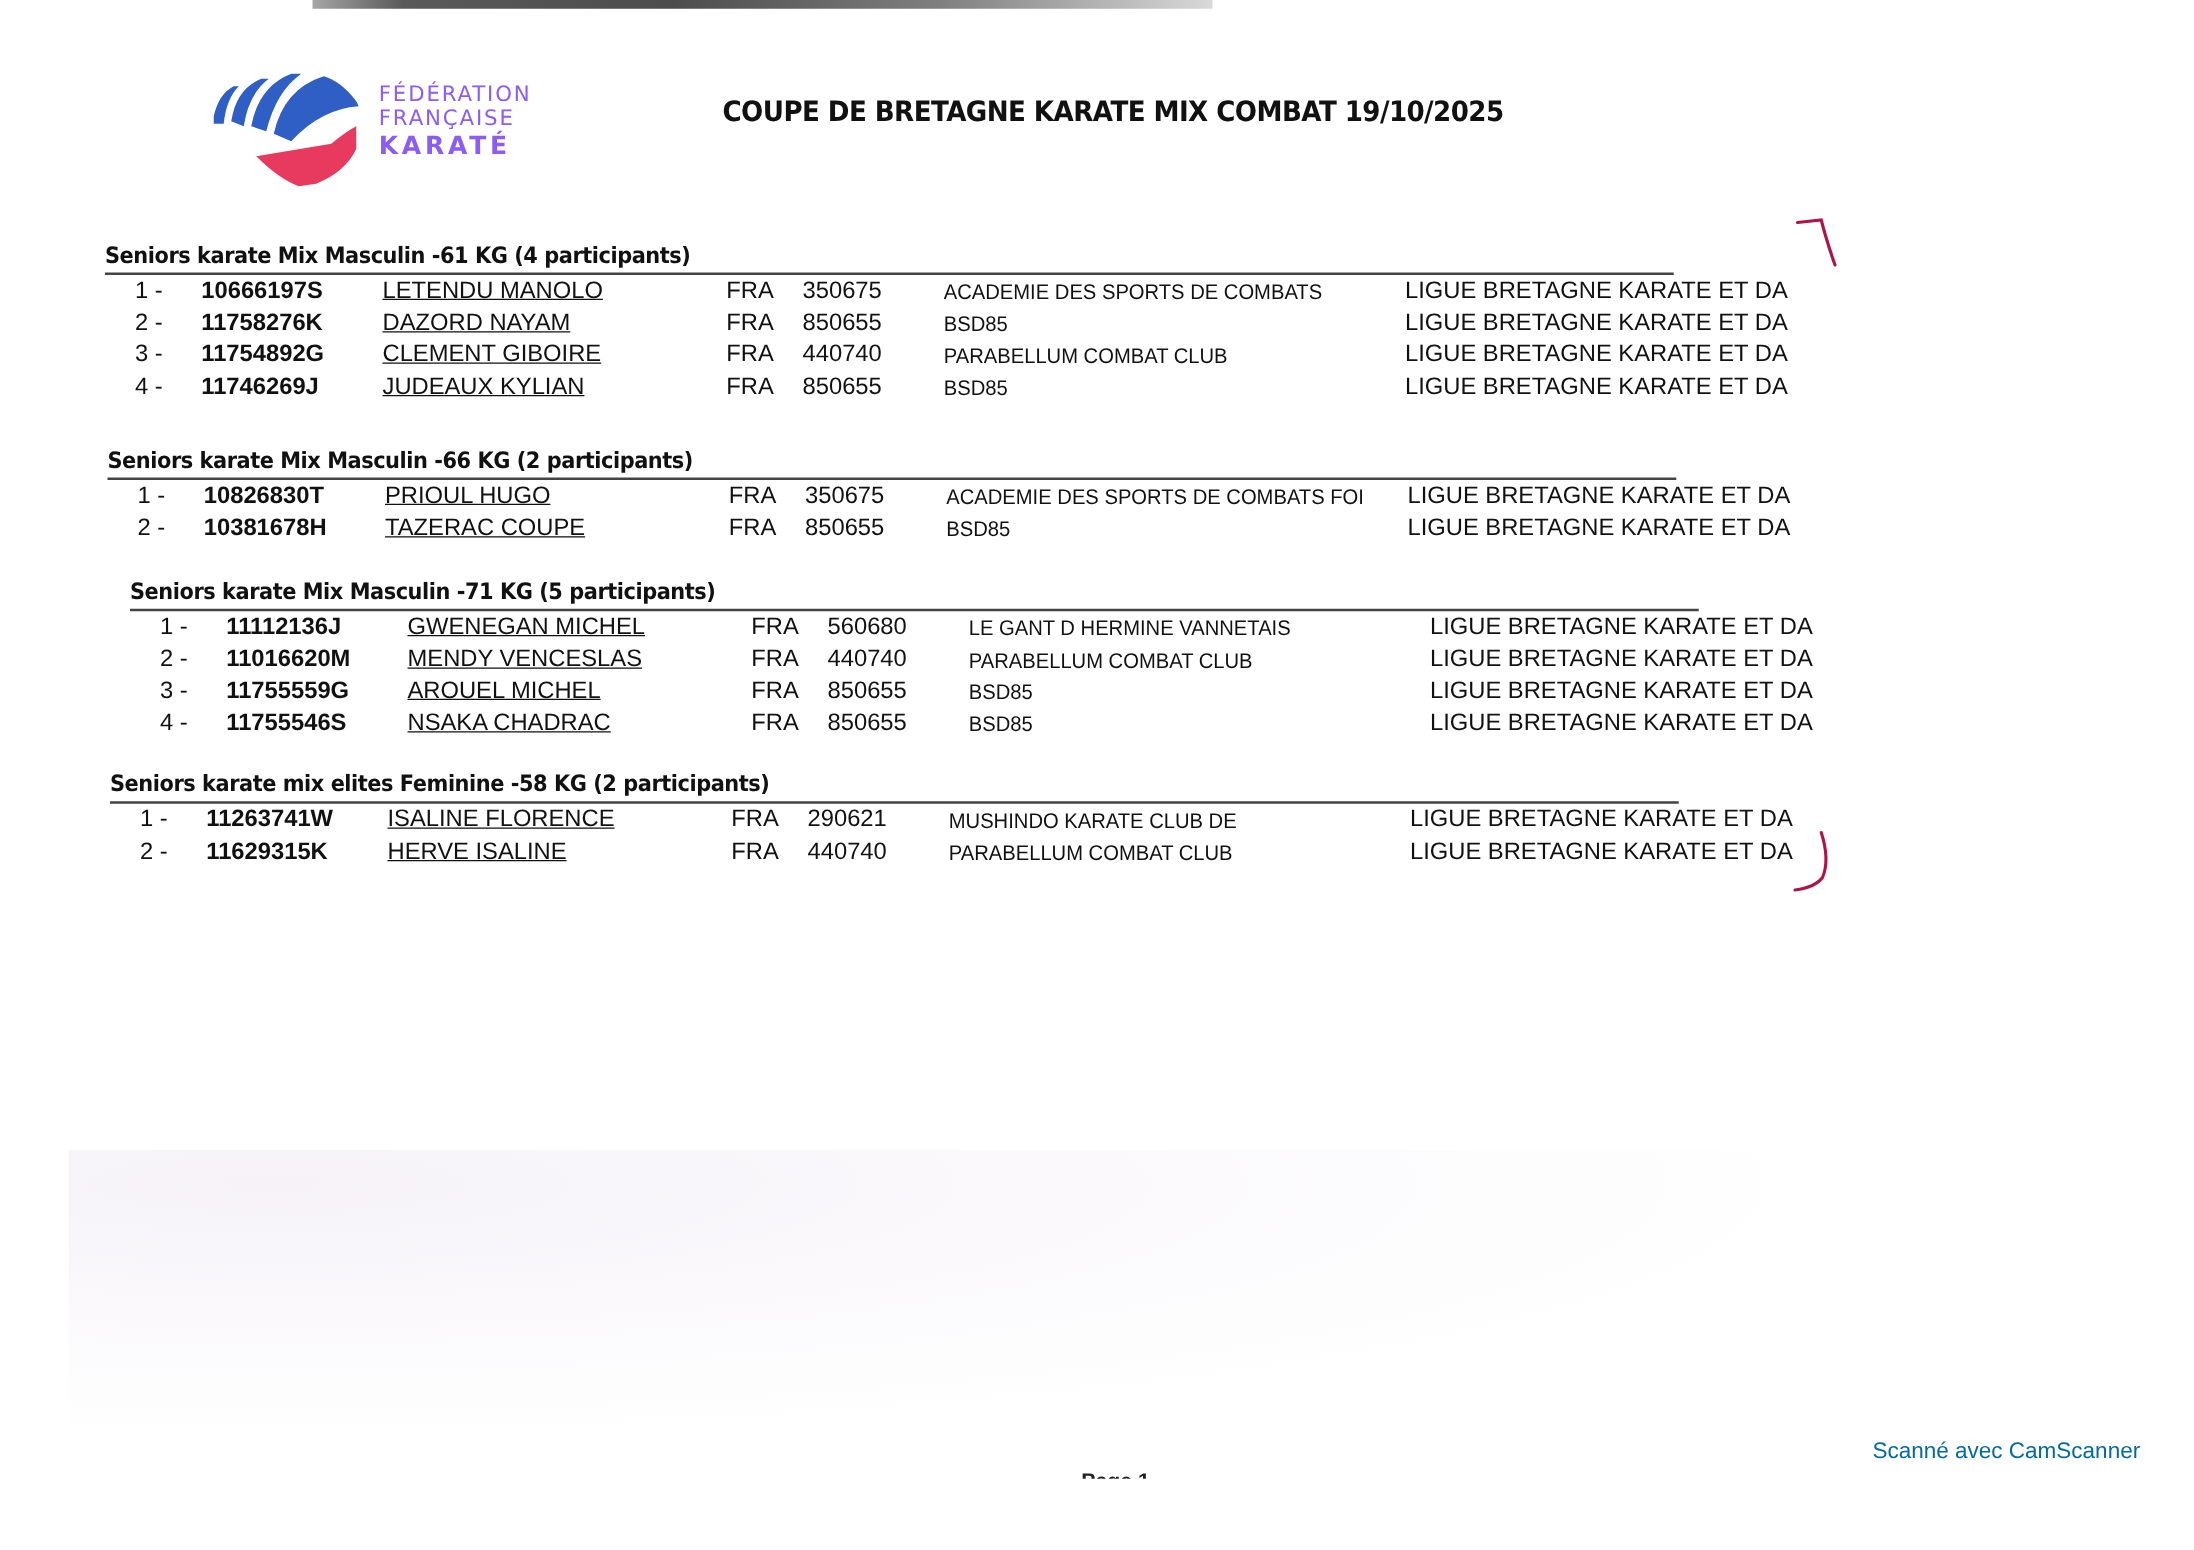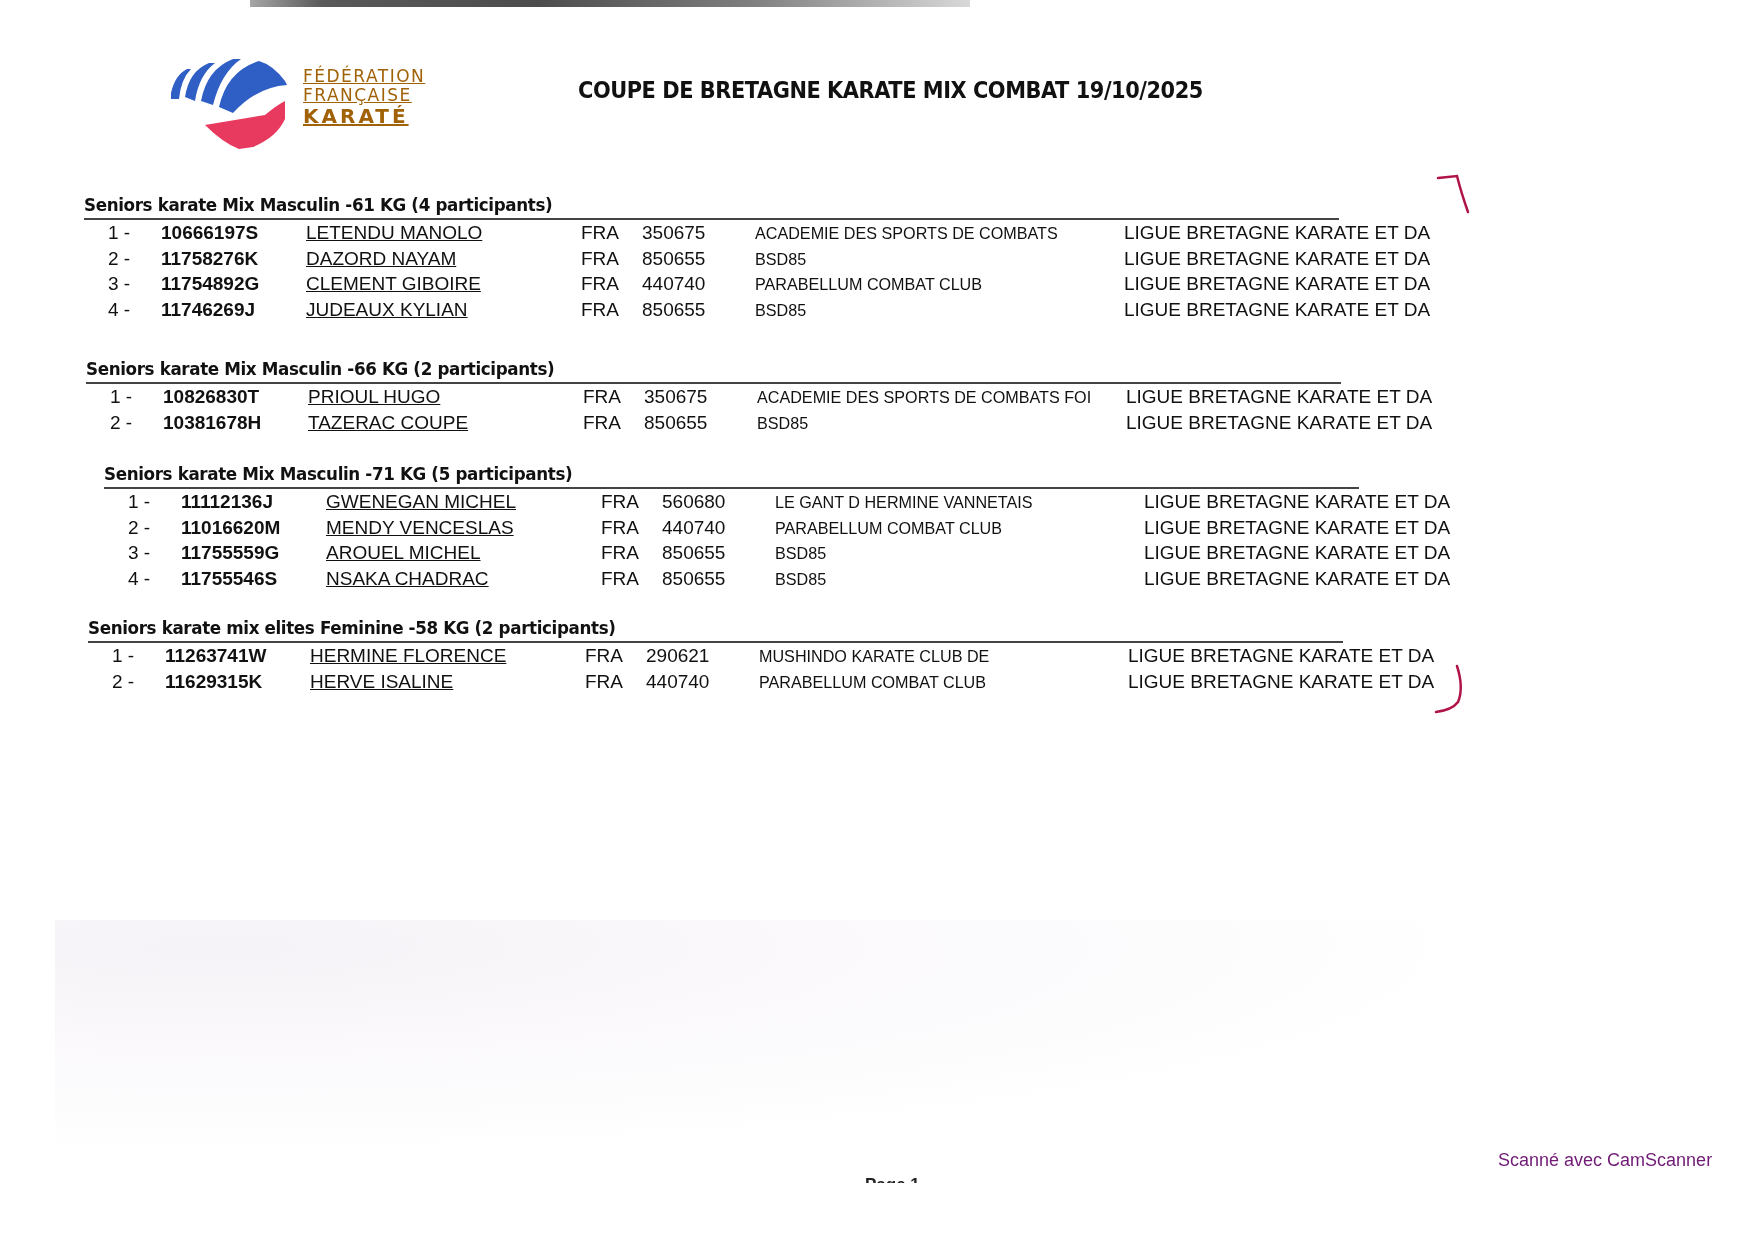--- a/index.html
+++ b/index.html
@@ -9,21 +9,21 @@
     font-family:"Liberation Sans", sans-serif;
   }
   .scan-top {
     position:absolute; left:250px; top:0; width:720px; height:7px;
     background:linear-gradient(90deg,#888 0%,#222 10%,#111 40%,#555 70%,#ccc 100%);
     opacity:.75;
   }
   .logo { position:absolute; left:165px; top:55px; width:300px; height:100px; }
   .logo-text {
     position:absolute; left:303px; top:68px; line-height:1;
-    font-family:"DejaVu Sans", sans-serif; color:#a16207;text-decoration:underline;
+    font-family:"DejaVu Sans", sans-serif; color:#8b5cf6;
   }
   .logo-text .l1, .logo-text .l2 { font-size:17px; letter-spacing:1.5px; display:block; margin-bottom:2px; }
   .logo-text .l3 { font-size:20px; font-weight:bold; letter-spacing:3px; display:block; margin-top:1px; }
   .title {
     position:absolute; left:578px; top:77px; font-size:22.5px; font-weight:bold;
     font-family:"DejaVu Sans", sans-serif; letter-spacing:-0.5px; color:#111;
     transform:scaleX(0.93); transform-origin:left;
   }
   .section { position:absolute; left:84px; width:1420px; }
   .sec-head {
@@ -39,21 +39,21 @@
   .c-name { left:222px;text-decoration:underline; }
   .c-fra  { left:497px; }
   .c-code { left:558px; }
   .c-club { left:671px; font-size:17px; top:4px !important; transform:scaleX(0.95); transform-origin:left; }
   .c-ligue{ left:1040px; }
   .mark { position:absolute; }
   .page-footer {
     position:absolute; left:865px; top:1175px; font-size:17px; font-weight:bold;
     color:#222; height:8px; overflow:hidden;
   }
-  .cam { position:absolute; left:1498px; top:1150px; font-size:18px; color:#701a75; }
+  .cam { position:absolute; left:1498px; top:1150px; font-size:18px; color:#0369a1; }
   .smudge { position:absolute; left:55px; top:920px; width:1650px; height:270px;
     background:radial-gradient(ellipse at 10% 10%, rgba(230,220,235,.35), rgba(255,255,255,0) 60%); }
 </style>
 </head>
 <body>
 
 <div class="scan-top"></div>
 <div class="smudge"></div>
 
 <svg class="logo" viewBox="0 0 300 100">
@@ -177,21 +177,21 @@
     <span class="c-ligue">LIGUE BRETAGNE KARATE ET DA</span>
   </div>
 </div>
 
 <div class="section" style="top:615px; left:88px;">
   <div class="sec-head">Seniors karate mix elites Feminine -58 KG (2 participants)</div>
   <div class="sec-rule"></div>
   <div class="row">
     <span class="c-rank">1 -</span>
     <span class="c-lic">11263741W</span>
-    <span class="c-name">HERMINE FLORENCE</span>
+    <span class="c-name">ISALINE FLORENCE</span>
     <span class="c-fra">FRA</span>
     <span class="c-code">290621</span>
     <span class="c-club">MUSHINDO KARATE CLUB DE</span>
     <span class="c-ligue">LIGUE BRETAGNE KARATE ET DA</span>
   </div>
   <div class="row">
     <span class="c-rank">2 -</span>
     <span class="c-lic">11629315K</span>
     <span class="c-name">HERVE ISALINE</span>
     <span class="c-fra">FRA</span>

